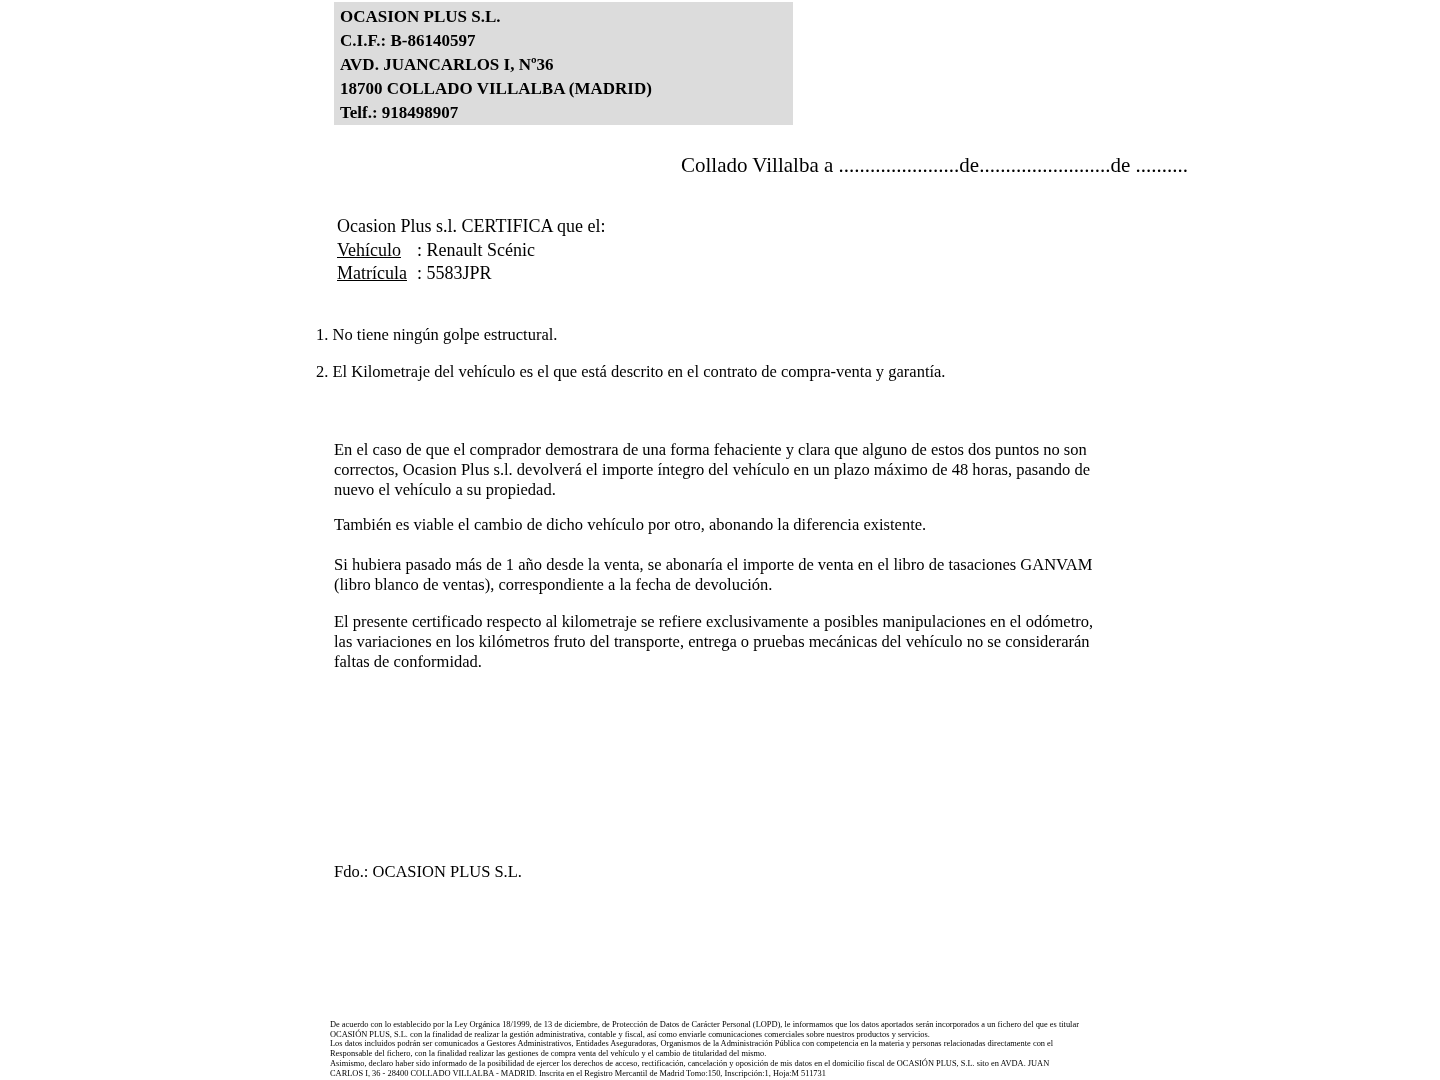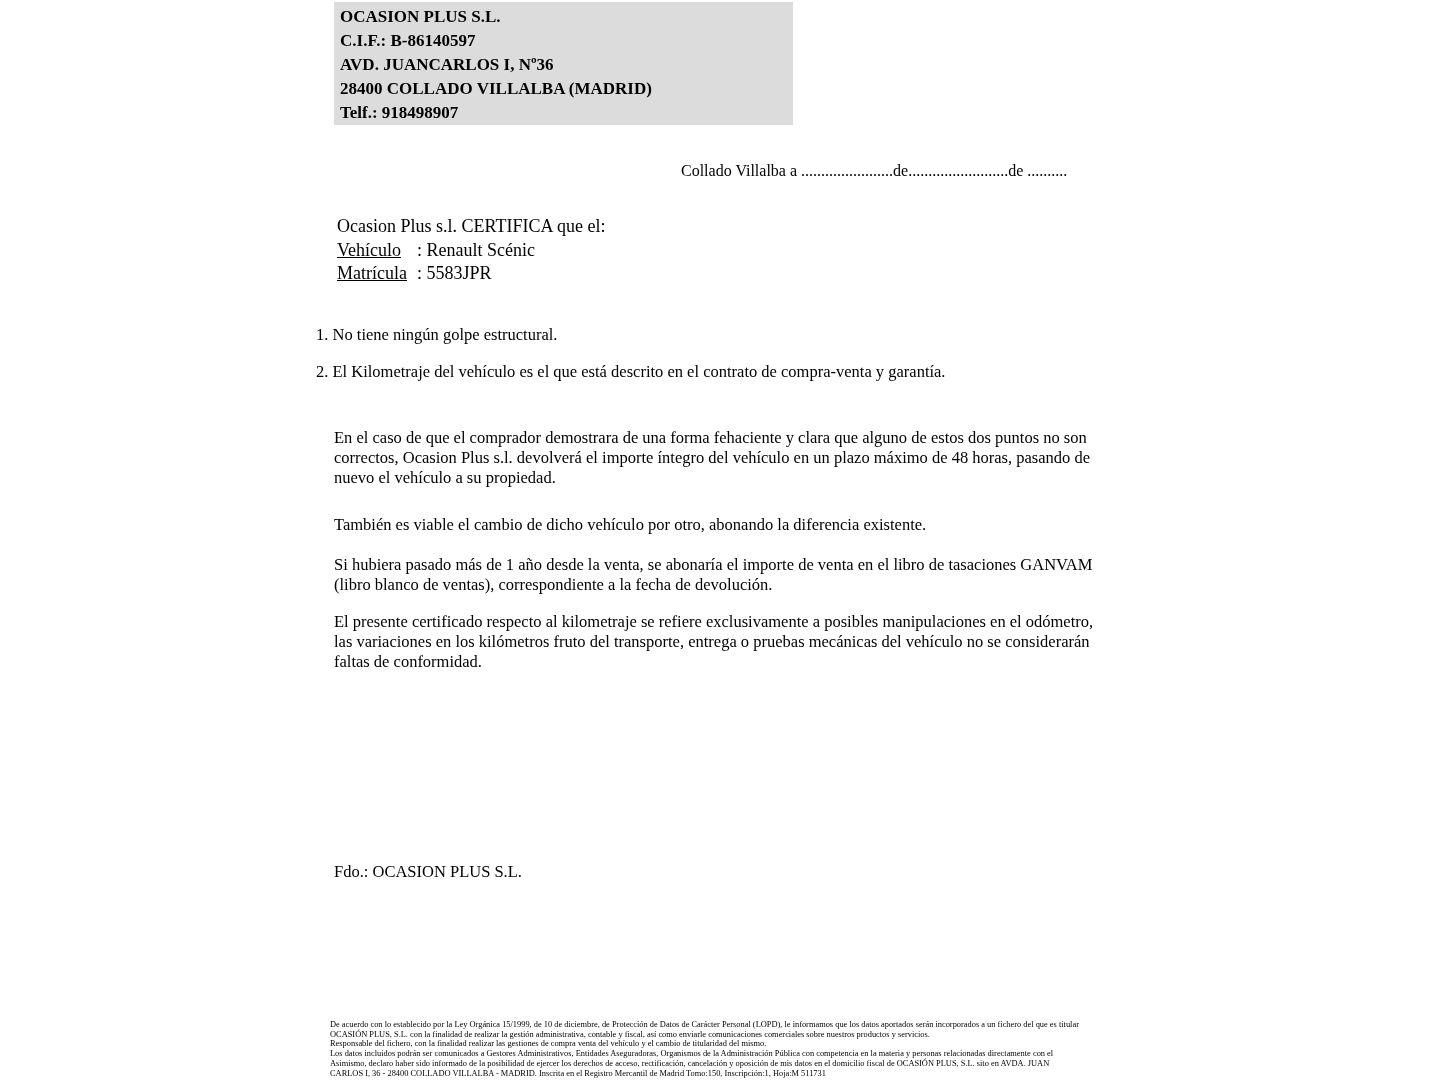--- a/index.html
+++ b/index.html
@@ -21,22 +21,22 @@
     height: 123px;
     background: #dcdcdc;
     padding: 3px 4px 0 6px;
     font-weight: bold;
     font-size: 17px;
     line-height: 24px;
   }
   .date-line {
     position: absolute;
     left: 681px;
-    top: 162px;
-    font-size: 16px;
+    top: 153px;
+    font-size: 21px;
     white-space: nowrap;
   }
   .cert-block {
     position: absolute;
     left: 337px;
     top: 215px;
     font-size: 18px;
     line-height: 23.5px;
   }
   .cert-row .cert-label {
@@ -53,21 +53,21 @@
   .item-1 { top: 325px; }
   .item-2 { top: 362px; }
   .body-paragraph {
     position: absolute;
     left: 334px;
     width: 766px;
     font-size: 16.5px;
     line-height: 19.8px;
     text-align: left;
   }
-  .para-1 { top: 428px; }
+  .para-1 { top: 440px; }
   .para-2 { top: 515px; }
   .para-3 { top: 555px; }
   .para-4 { top: 612px; }
   .signature-line {
     position: absolute;
     left: 334px;
     top: 862px;
     font-size: 16.5px;
   }
   .legal-footer {
@@ -82,21 +82,21 @@
 </style>
 </head>
 <body>
 
 <div class="page">
 
   <div class="header-box">
     <div>OCASION PLUS S.L.</div>
     <div>C.I.F.: B-86140597</div>
     <div>AVD. JUANCARLOS I, Nº36</div>
-    <div>28400 COLLADO VILLALBA (MADRID)</div>
+    <div>18700 COLLADO VILLALBA (MADRID)</div>
     <div>Telf.: 918498907</div>
   </div>
 
   <div class="date-line">Collado Villalba a .......................de.........................de ..........</div>
 
   <div class="cert-block">
     <div>Ocasion Plus s.l. CERTIFICA que el:</div>
     <div class="cert-row">
       <span class="cert-label">Vehículo</span><span>: Renault Scénic</span>
     </div>
@@ -109,21 +109,21 @@
   <div class="numbered-item item-2">2. El Kilometraje del vehículo es el que está descrito en el contrato de compra-venta y garantía.</div>
 
   <div class="body-paragraph para-1">En el caso de que el comprador demostrara de una forma fehaciente y clara que alguno de estos dos puntos no son correctos, Ocasion Plus s.l. devolverá el importe íntegro del vehículo en un plazo máximo de 48 horas, pasando de nuevo el vehículo a su propiedad.</div>
   <div class="body-paragraph para-2">También es viable el cambio de dicho vehículo por otro, abonando la diferencia existente.</div>
   <div class="body-paragraph para-3">Si hubiera pasado más de 1 año desde la venta, se abonaría el importe de venta en el libro de tasaciones GANVAM (libro blanco de ventas), correspondiente a la fecha de devolución.</div>
   <div class="body-paragraph para-4">El presente certificado respecto al kilometraje se refiere exclusivamente a posibles manipulaciones en el odómetro, las variaciones en los kilómetros fruto del transporte, entrega o pruebas mecánicas del vehículo no se considerarán faltas de conformidad.</div>
 
   <div class="signature-line">Fdo.: OCASION PLUS S.L.</div>
 
   <div class="legal-footer">
-    <div class="legal-line">De acuerdo con lo establecido por la Ley Orgánica 15/1999, de 10 de diciembre, de Protección de Datos de Carácter Personal (LOPD), le informamos que los datos aportados serán incorporados a un fichero del que es titular</div>
+    <div class="legal-line">De acuerdo con lo establecido por la Ley Orgánica 18/1999, de 13 de diciembre, de Protección de Datos de Carácter Personal (LOPD), le informamos que los datos aportados serán incorporados a un fichero del que es titular</div>
     <div class="legal-line">OCASIÓN PLUS, S.L. con la finalidad de realizar la gestión administrativa, contable y fiscal, así como enviarle comunicaciones comerciales sobre nuestros productos y servicios.</div>
+    <div class="legal-line">Los datos incluidos podrán ser comunicados a Gestores Administrativos, Entidades Aseguradoras, Organismos de la Administración Pública con competencia en la materia y personas relacionadas directamente con el</div>
     <div class="legal-line">Responsable del fichero, con la finalidad realizar las gestiones de compra venta del vehículo y el cambio de titularidad del mismo.</div>
-    <div class="legal-line">Los datos incluidos podrán ser comunicados a Gestores Administrativos, Entidades Aseguradoras, Organismos de la Administración Pública con competencia en la materia y personas relacionadas directamente con el</div>
     <div class="legal-line">Asimismo, declaro haber sido informado de la posibilidad de ejercer los derechos de acceso, rectificación, cancelación y oposición de mis datos en el domicilio fiscal de OCASIÓN PLUS, S.L. sito en AVDA. JUAN</div>
     <div class="legal-line">CARLOS I, 36 - 28400 COLLADO VILLALBA - MADRID. Inscrita en el Registro Mercantil de Madrid Tomo:150, Inscripción:1, Hoja:M 511731</div>
   </div>
 
 </div>
 
 </body></html>

